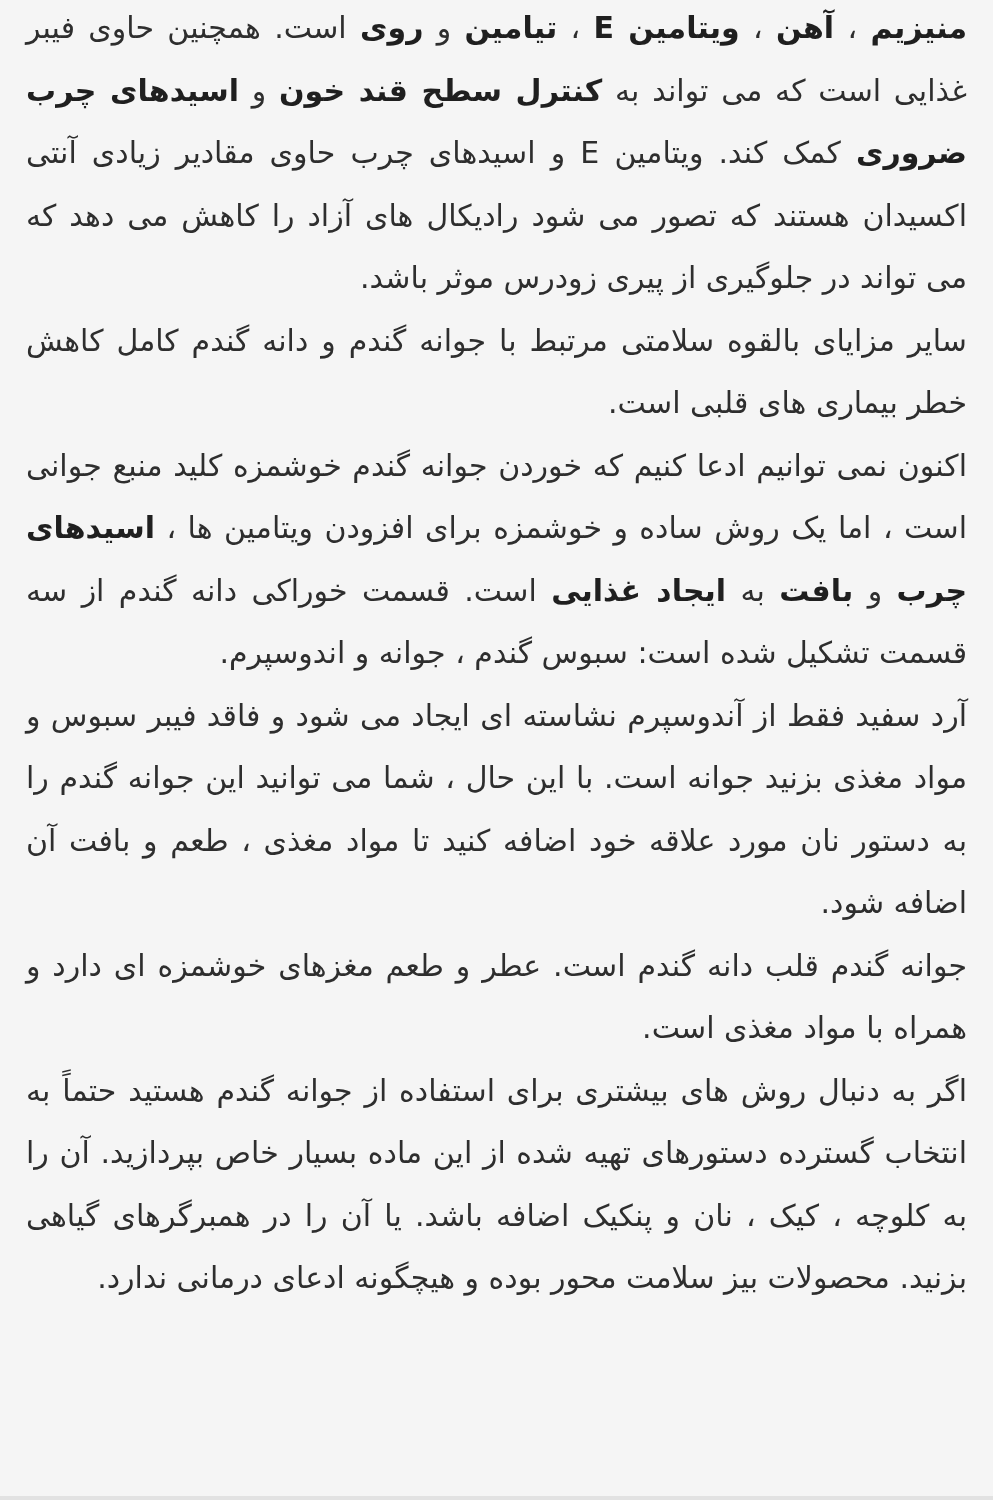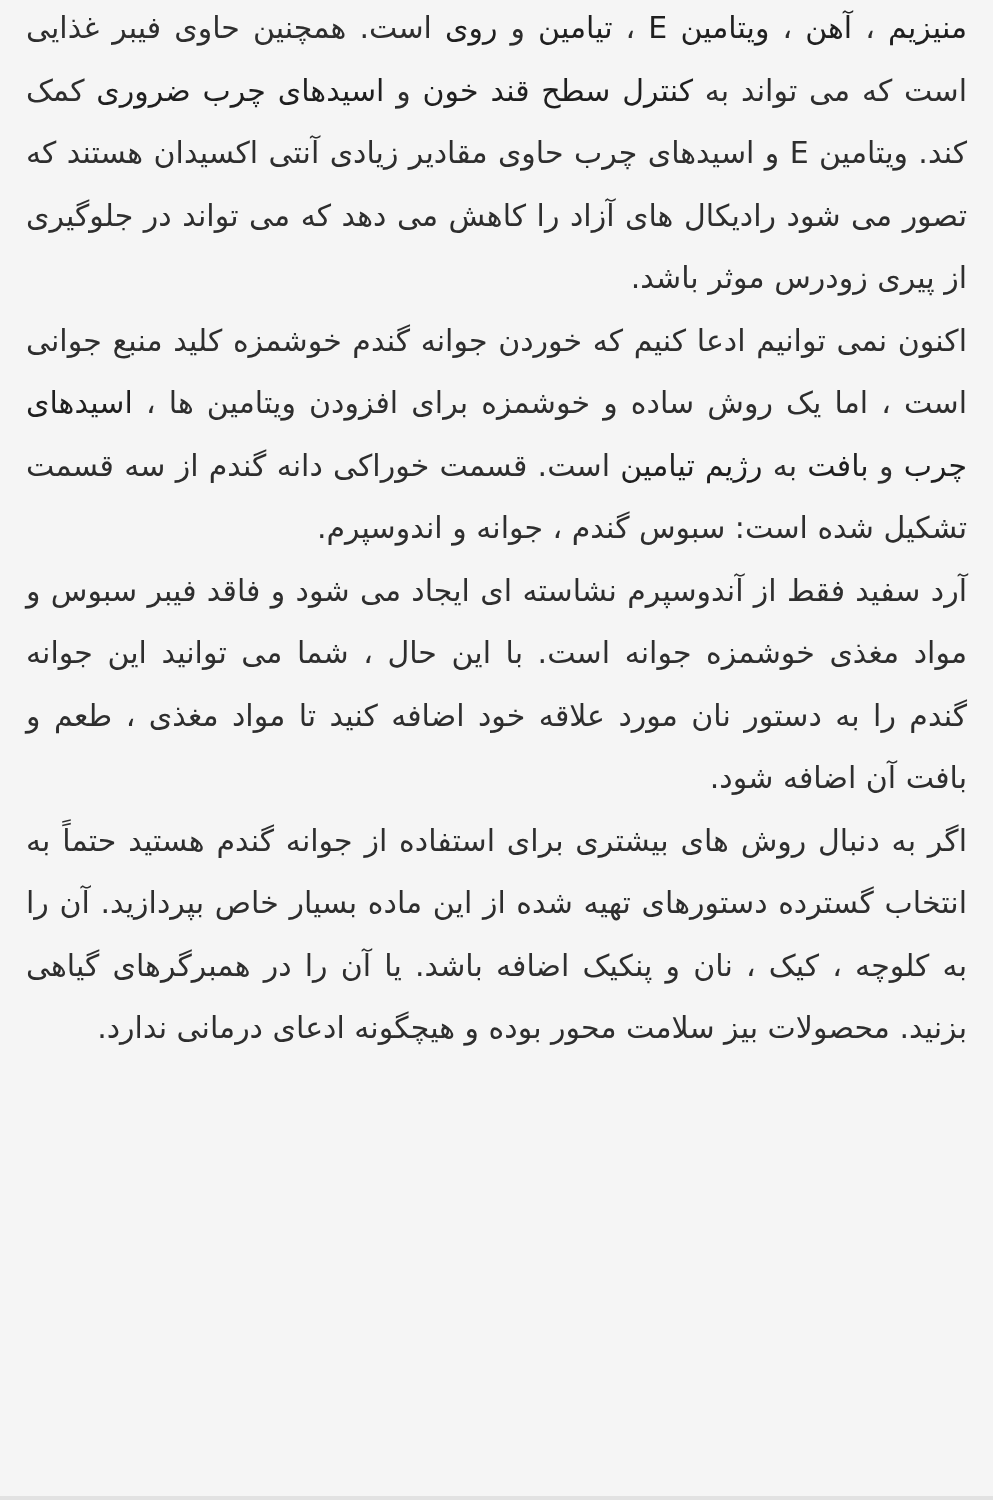--- a/index.html
+++ b/index.html
@@ -22,43 +22,49 @@
       line-height: 62.5px;
       color: #2e2e2e;
       padding: 0 26px 0 26px;
       margin-top: -3px;
     }
     .article p {
       margin: 0;
       padding: 0;
     }
     .article b {
-      font-weight: normal;
+      font-weight: bold;
       color: #1f1f1f;
     }
     .bottom-rule {
       position: absolute;
       left: 0;
       right: 0;
       bottom: 0;
       height: 4px;
       background: #e2e2e2;
     }
   </style>
 </head>
 <body>
 
 <div class="article">
   <p>
     <b>منیزیم</b><span> ، </span><b>آهن</b><span> ، </span><b>ویتامین E</b><span> ، </span><b>تیامین</b><span> و </span><b>روی</b><span> است. همچنین حاوی فیبر غذایی است که می تواند به </span><b>کنترل سطح قند خون</b><span> و </span><b>اسیدهای چرب ضروری</b><span> کمک کند. ویتامین E و اسیدهای چرب حاوی مقادیر زیادی آنتی اکسیدان هستند که تصور می شود رادیکال های آزاد را کاهش می دهد که می تواند در جلوگیری از پیری زودرس موثر باشد.</span>
   </p>
   <p>
-    <span>اکنون نمی توانیم ادعا کنیم که خوردن جوانه گندم خوشمزه کلید منبع جوانی است ، اما یک روش ساده و خوشمزه برای افزودن ویتامین ها ، </span><b>اسیدهای چرب</b><span> و </span><b>بافت</b><span> به </span><b>رژیم تیامین</b><span> است. قسمت خوراکی دانه گندم از سه قسمت تشکیل شده است: سبوس گندم ، جوانه و اندوسپرم.</span>
+    <span>سایر مزایای بالقوه سلامتی مرتبط با جوانه گندم و دانه گندم کامل کاهش خطر بیماری های قلبی است.</span>
   </p>
   <p>
-    <span>آرد سفید فقط از آندوسپرم نشاسته ای ایجاد می شود و فاقد فیبر سبوس و مواد مغذی خوشمزه جوانه است. با این حال ، شما می توانید این جوانه گندم را به دستور نان مورد علاقه خود اضافه کنید تا مواد مغذی ، طعم و بافت آن اضافه شود.</span>
+    <span>اکنون نمی توانیم ادعا کنیم که خوردن جوانه گندم خوشمزه کلید منبع جوانی است ، اما یک روش ساده و خوشمزه برای افزودن ویتامین ها ، </span><b>اسیدهای چرب</b><span> و </span><b>بافت</b><span> به </span><b>ایجاد غذایی</b><span> است. قسمت خوراکی دانه گندم از سه قسمت تشکیل شده است: سبوس گندم ، جوانه و اندوسپرم.</span>
+  </p>
+  <p>
+    <span>آرد سفید فقط از آندوسپرم نشاسته ای ایجاد می شود و فاقد فیبر سبوس و مواد مغذی بزنید جوانه است. با این حال ، شما می توانید این جوانه گندم را به دستور نان مورد علاقه خود اضافه کنید تا مواد مغذی ، طعم و بافت آن اضافه شود.</span>
+  </p>
+  <p>
+    <span>جوانه گندم قلب دانه گندم است. عطر و طعم مغزهای خوشمزه ای دارد و همراه با مواد مغذی است.</span>
   </p>
   <p>
     <span>اگر به دنبال روش های بیشتری برای استفاده از جوانه گندم هستید حتماً به انتخاب گسترده دستورهای تهیه شده از این ماده بسیار خاص بپردازید. آن را به کلوچه ، کیک ، نان و پنکیک اضافه باشد. یا آن را در همبرگرهای گیاهی بزنید. محصولات بیز سلامت محور بوده و هیچگونه ادعای درمانی ندارد.</span>
   </p>
 </div>
 
 <div class="bottom-rule"></div>
 
 </body></html>

